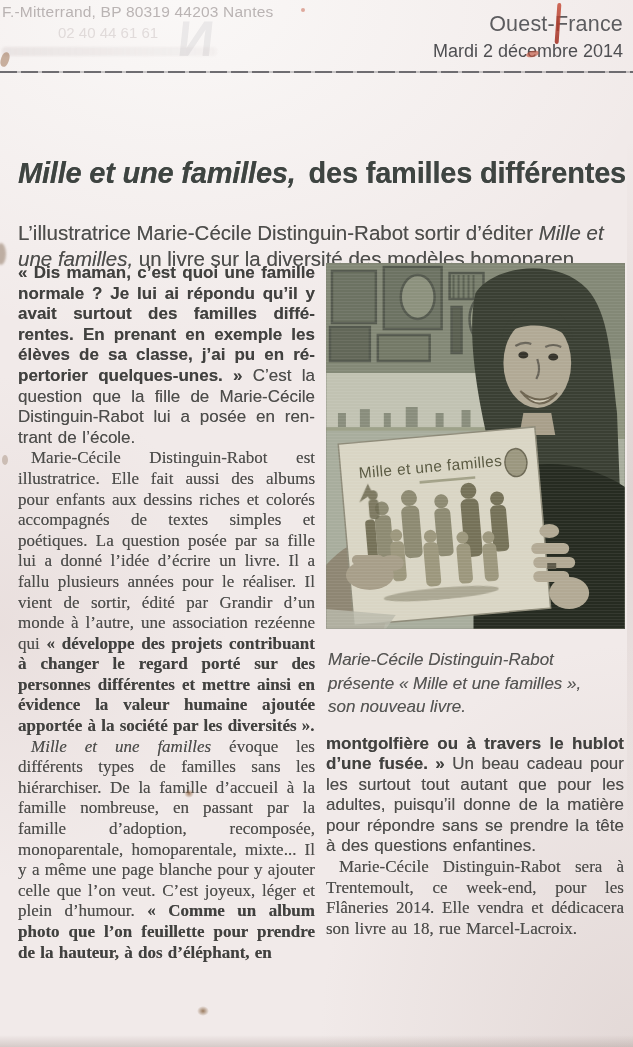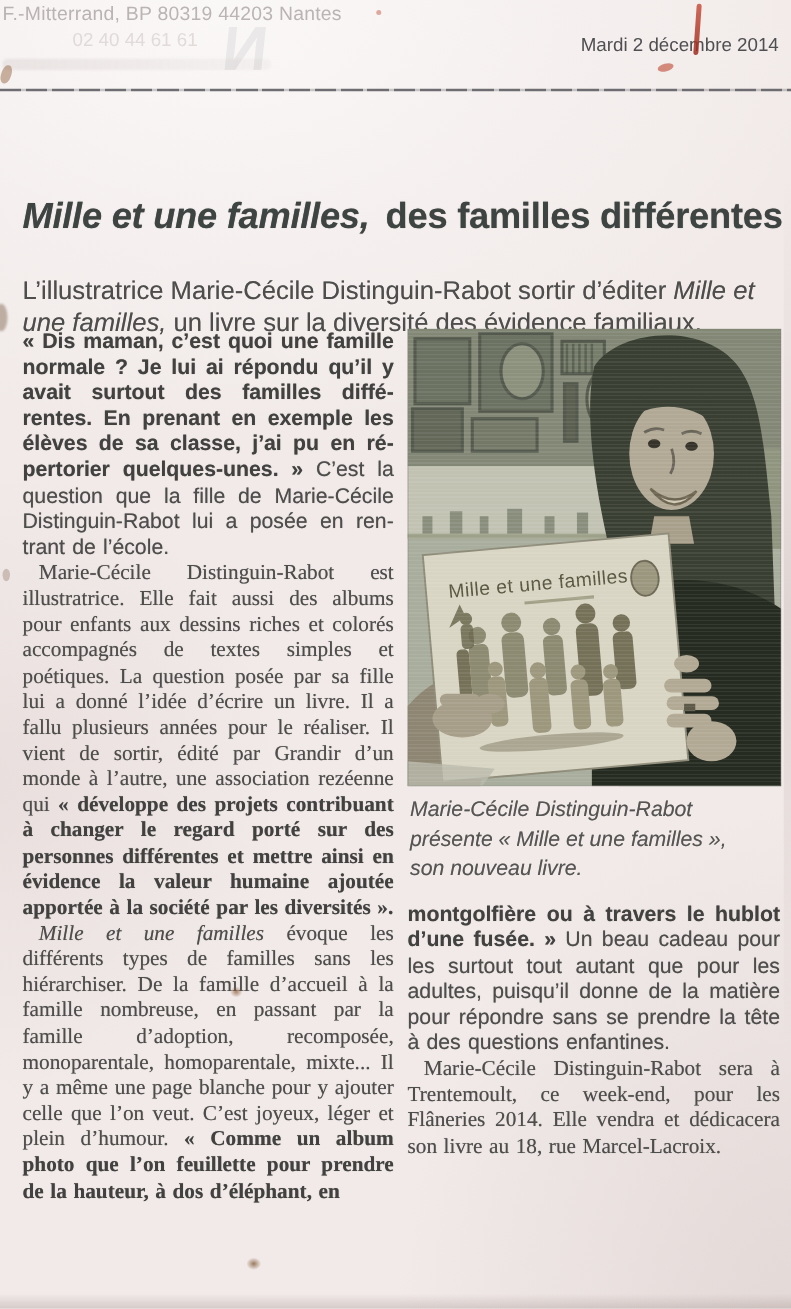--- a/index.html
+++ b/index.html
@@ -19,21 +19,21 @@
   }
   
   .addr{position:absolute;left:2px;top:3px;font-size:15.5px;letter-spacing:.2px;color:rgba(147,139,139,.62);}
   .phone{position:absolute;left:58px;top:24px;font-size:15px;color:rgba(175,163,163,.33);}
   .faint-line{position:absolute;left:2px;top:47px;width:215px;height:9px;border-radius:4px;
     background:linear-gradient(90deg,rgba(190,178,178,.22),rgba(190,178,178,.08));filter:blur(1px);}
   .showthrough{position:absolute;left:178px;top:10px;font-size:50px;font-weight:700;
     color:rgba(110,110,118,.10);transform:scaleX(-1) skewX(6deg);}
   .masthead{position:absolute;right:10px;top:12px;text-align:right;line-height:1.15;}
   .np-name{font-size:21.5px;color:#5c5c5f;letter-spacing:.2px;}
-  .np-date{font-size:15px;color:#4f4f52;margin-top:16px;}
+  .np-date{font-size:18px;color:#4f4f52;margin-top:4px;}
   .rule{position:absolute;left:0;top:71px;width:633px;height:2px;opacity:.85;
     background:repeating-linear-gradient(90deg,#56555a 0 17px,rgba(86,85,90,.35) 17px 21px);}
   
   .pen-v{position:absolute;left:556px;top:3px;width:4px;height:41px;border-radius:2px;
     background:linear-gradient(#c8503c,#9e2a1d);transform:rotate(4deg);opacity:.85;}
   .pen-dot{position:absolute;left:526px;top:51px;width:13px;height:6px;border-radius:50%;
     background:#c2543f;transform:rotate(-14deg);opacity:.65;}
   .pen-speck{position:absolute;left:301px;top:8px;width:4px;height:4px;border-radius:50%;background:#c96a55;opacity:.55;}
   
   .headline{position:absolute;left:18px;top:157px;width:600px;margin:0;
@@ -51,21 +51,21 @@
   .col p.ind{text-indent:13px;font-family:Liberation Serif, serif;}
   .col .bold{font-weight:700;color:#41413f;}
   .col .italic{font-style:italic;}
   
   figure{margin:0;}
   .photo-wrap{position:relative;width:299px;height:366px;}
   .photo-wrap svg{display:block;width:299px;height:366px;}
   .photo-grain{position:absolute;inset:0;pointer-events:none;
     background:repeating-linear-gradient(0deg,rgba(255,255,255,.07) 0 1px,rgba(0,0,0,0) 1px 3px);}
   figcaption{font-style:italic;font-size:17px;line-height:23.5px;color:#555553;
-    white-space:pre-line;margin:7px 0 15px 2px;text-shadow:0 0 .5px rgba(85,85,83,.5);}
+    white-space:pre-line;margin:19px 0 15px 2px;text-shadow:0 0 .5px rgba(85,85,83,.5);}
   
   .stain{position:absolute;pointer-events:none;}
   .s1{left:1px;top:52px;width:8px;height:15px;border-radius:45%;background:#8d5a35;opacity:.45;transform:rotate(18deg);}
   .s2{left:-4px;top:243px;width:10px;height:22px;border-radius:50%;background:#6f5136;opacity:.4;filter:blur(1px);}
   .s3{left:184px;top:789px;width:10px;height:9px;border-radius:50%;background:radial-gradient(#8a5a33,rgba(138,90,51,0) 70%);opacity:.7;}
   .s4{left:197px;top:1006px;width:12px;height:10px;border-radius:50%;background:radial-gradient(#7d5630,rgba(125,86,48,0) 70%);opacity:.75;}
   .s5{left:2px;top:455px;width:6px;height:10px;border-radius:50%;background:#7d6046;opacity:.3;filter:blur(.5px);}
   .s6{left:627px;top:140px;width:8px;height:700px;background:linear-gradient(rgba(180,160,155,.0),rgba(170,150,145,.25),rgba(180,160,155,.0));}
   .bottom-shade{position:absolute;left:0;bottom:0;width:633px;height:12px;
     background:linear-gradient(rgba(155,135,130,0),rgba(150,130,125,.3));}
@@ -73,30 +73,31 @@
 </head>
 <body>
 
 <div class="page">
 
   <div class="addr">F.-Mitterrand, BP 80319 44203 Nantes</div>
   <div class="phone">02 40 44 61 61</div>
   <div class="faint-line"></div>
   <div class="showthrough">N</div>
   <div class="masthead">
+    <div class="np-name">Ouest-France</div>
     <div class="np-date">Mardi 2 décembre 2014</div>
   </div>
   <div class="pen-v"></div>
   <div class="pen-dot"></div>
   <div class="pen-speck"></div>
   <div class="rule"></div>
 
   <h1 class="headline"><span class="it">Mille et une familles,</span><span> des familles différentes</span></h1>
   <div class="standfirst col-like">
-      <p><span>L’illustratrice Marie-Cécile Distinguin-Rabot sortir d’éditer </span><span class="italic">Mille et une familles,</span><span> un livre sur la diversité des évidence familiaux.</span></p>
+      <p><span>L’illustratrice Marie-Cécile Distinguin-Rabot sortir d’éditer </span><span class="italic">Mille et une familles,</span><span> un livre sur la diversité des modèles homoparen.</span></p>
     </div>
 
   <div class="cols">
     <div class="col">
         <p><span class="bold">«&nbsp;Dis maman, c’est quoi une famille normale&nbsp;? Je lui ai répondu qu’il y avait surtout des familles diffé­rentes. En prenant en exemple les élèves de sa classe, j’ai pu en ré­pertorier quelques-unes.&nbsp;» </span><span>C’est la question que la fille de Marie-Cécile Distinguin-Rabot lui a posée en ren­trant de l’école.</span></p>
         <p class="ind"><span>Marie-Cécile Distinguin-Rabot est illustratrice. Elle fait aussi des albums pour enfants aux dessins riches et colorés accompagnés de textes sim­ples et poétiques. La question posée par sa fille lui a donné l’idée d’écrire un livre. Il a fallu plusieurs années pour le réaliser. Il vient de sortir, édi­té par Grandir d’un monde à l’autre, une association rezéenne qui </span><span class="bold">«&nbsp;dé­veloppe des projets contribuant à changer le regard porté sur des personnes différentes et mettre ain­si en évidence la valeur humaine ajoutée apportée à la société par les diversités&nbsp;».</span></p>
         <p class="ind"><span class="italic">Mille et une familles</span><span> évoque les différents types de familles sans les hiérarchiser. De la famille d’accueil à la famille nombreuse, en passant par la famille d’adoption, recompo­sée, monoparentale, homoparen­tale, mixte... Il y a même une page blanche pour y ajouter celle que l’on veut. C’est joyeux, léger et plein d’humour. </span><span class="bold">«&nbsp;Comme un album pho­to que l’on feuillette pour prendre de la hauteur, à dos d’éléphant, en</span></p>
       </div>
     <div class="col">
       <figure>

